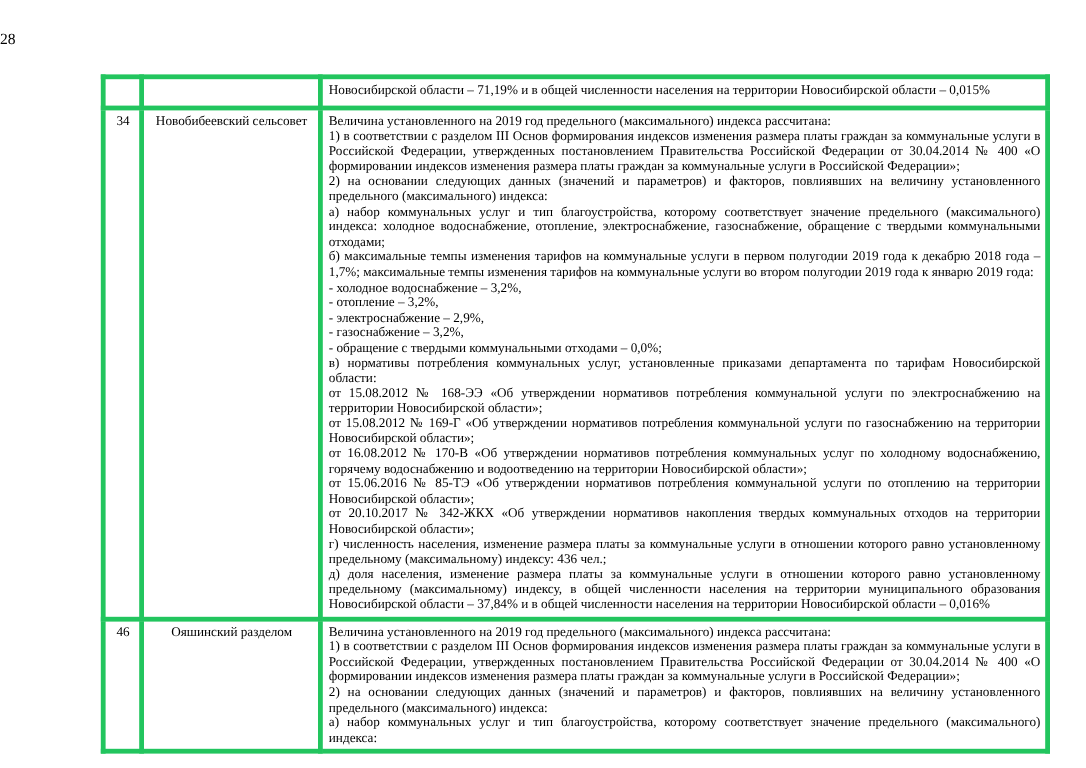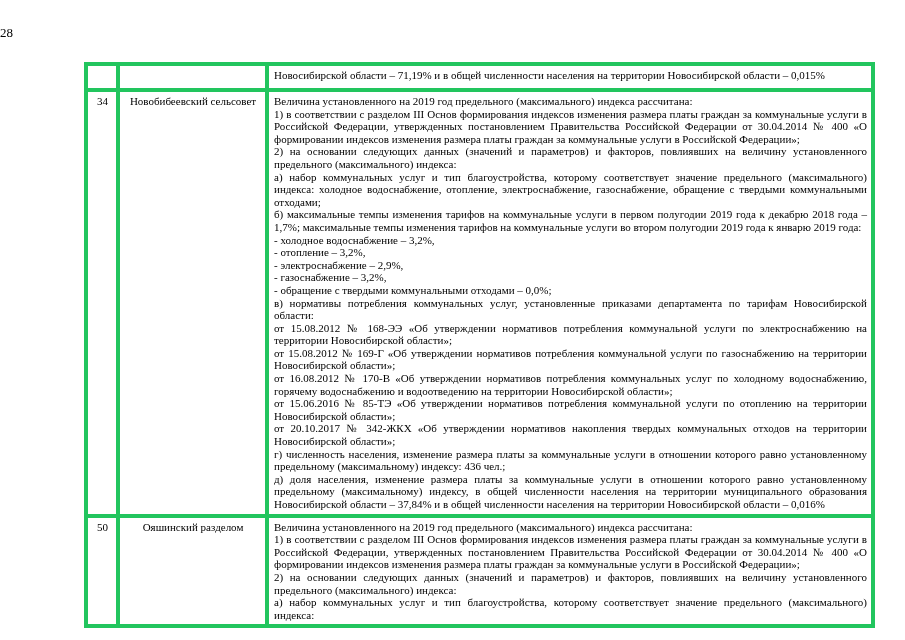--- a/index.html
+++ b/index.html
@@ -88,21 +88,21 @@
 от 15.08.2012 № 168-ЭЭ «Об утверждении нормативов потребления коммунальной услуги по электроснабжению на территории Новосибирской области»;
 от 15.08.2012 № 169-Г «Об утверждении нормативов потребления коммунальной услуги по газоснабжению на территории Новосибирской области»;
 от 16.08.2012 № 170-В «Об утверждении нормативов потребления коммунальных услуг по холодному водоснабжению, горячему водоснабжению и водоотведению на территории Новосибирской области»;
 от 15.06.2016 № 85-ТЭ «Об утверждении нормативов потребления коммунальной услуги по отоплению на территории Новосибирской области»;
 от 20.10.2017 № 342-ЖКХ «Об утверждении нормативов накопления твердых коммунальных отходов на территории Новосибирской области»;
 г) численность населения, изменение размера платы за коммунальные услуги в отношении которого равно установленному предельному (максимальному) индексу: 436 чел.;
 д) доля населения, изменение размера платы за коммунальные услуги в отношении которого равно установленному предельному (максимальному) индексу, в общей численности населения на территории муниципального образования Новосибирской области – 37,84% и в общей численности населения на территории Новосибирской области – 0,016%</div>
       </td>
     </tr>
     <tr>
-      <td class="num-cell">50</td>
+      <td class="num-cell">46</td>
       <td class="muni-cell">Ояшинский разделом</td>
       <td>
         <div class="cell-text">Величина установленного на 2019 год предельного (максимального) индекса рассчитана:
 1) в соответствии с разделом III Основ формирования индексов изменения размера платы граждан за коммунальные услуги в Российской Федерации, утвержденных постановлением Правительства Российской Федерации от 30.04.2014 № 400 «О формировании индексов изменения размера платы граждан за коммунальные услуги в Российской Федерации»;
 2) на основании следующих данных (значений и параметров) и факторов, повлиявших на величину установленного предельного (максимального) индекса:
 а) набор коммунальных услуг и тип благоустройства, которому соответствует значение предельного (максимального) индекса:</div>
       </td>
     </tr>
   </tbody>
 </table>

